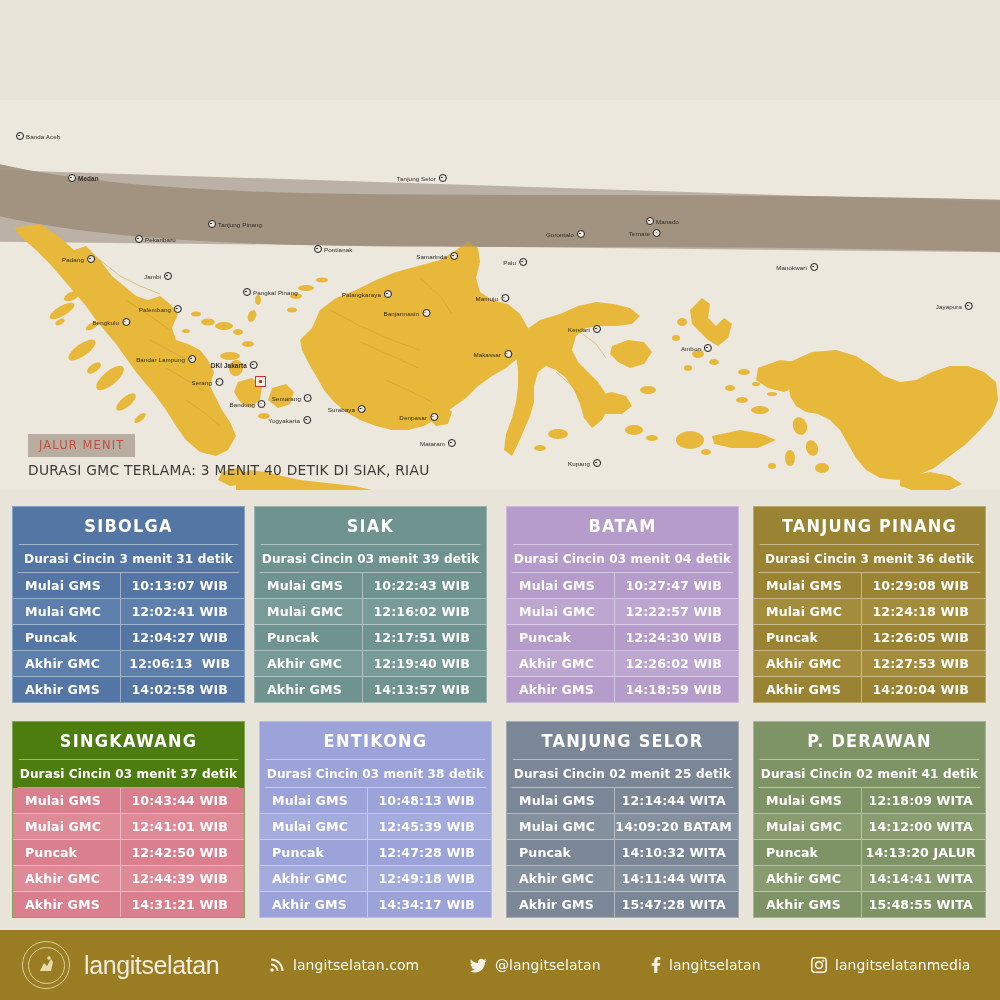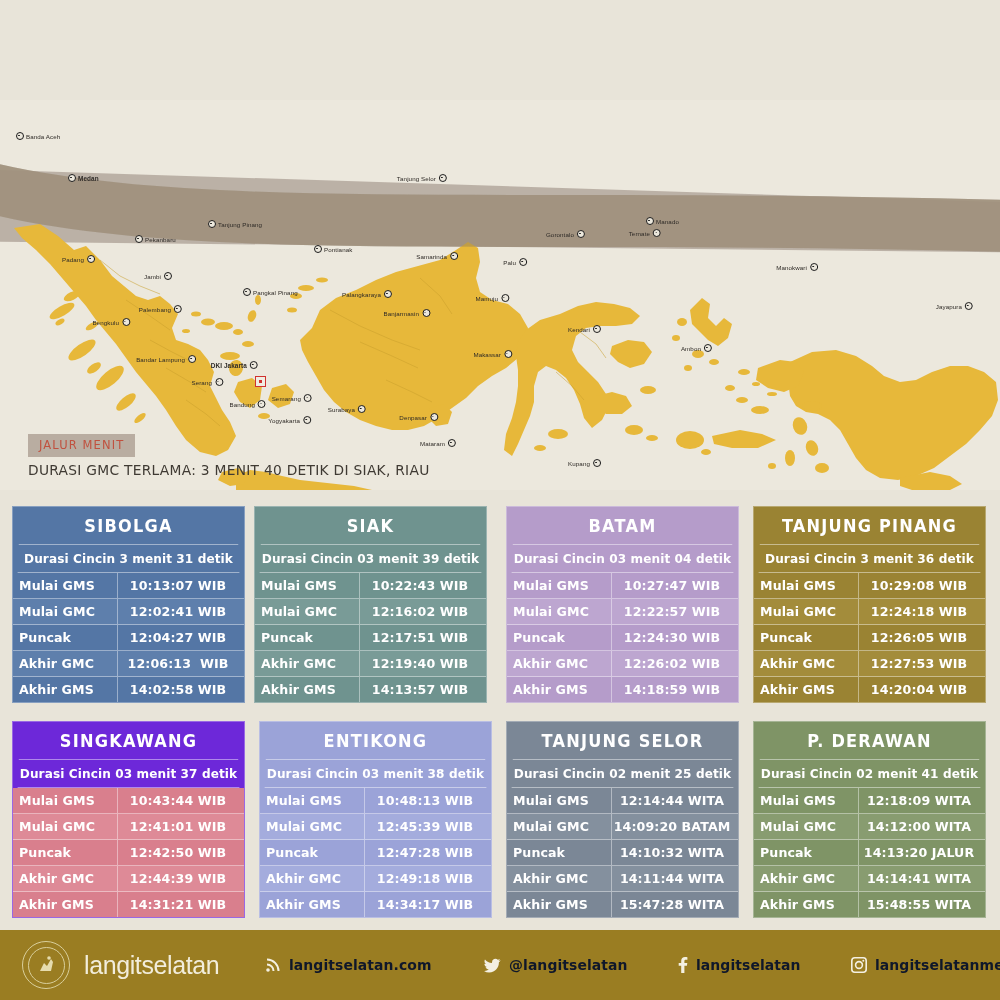--- a/index.html
+++ b/index.html
@@ -98,20 +98,21 @@
   }
   .card .row{
     display:flex;color:#ffffff;font-weight:bold;font-size:12.6px;
     border-bottom:1px solid rgba(255,255,255,0.42);
   }
   .card .row:last-child{border-bottom:none;}
   .card .row .k{
     width:45.5%;box-sizing:border-box;padding:5px 0 5px 6px;
     border-right:1px solid rgba(255,255,255,0.42);
     letter-spacing:0.1px;
+    margin-left:6px;
   }
   .card .row .v{
     width:54.5%;box-sizing:border-box;padding:5px 6px 5px 0;
     text-align:center;letter-spacing:0.1px;white-space:pre;
   }
 
   
   .footer{
     position:absolute;left:0;top:930px;width:1000px;height:70px;
     background:#9a7d22;
@@ -119,22 +120,22 @@
   }
   .brand{display:flex;align-items:center;margin-left:22px;}
   .brand-logo{width:46px;height:46px;border-radius:50%;border:1.4px solid #d9cf9b;position:relative;
     display:flex;align-items:center;justify-content:center;}
   .brand-logo .inner{width:35px;height:35px;border-radius:50%;border:1px solid #d9cf9b;
     display:flex;align-items:center;justify-content:center;}
   .brand-text{margin-left:14px;font-size:25px;color:#f2eddc;letter-spacing:-0.4px;}
   .brand-text b{font-weight:normal;}
   .brand-text span{font-weight:400;}
   .social{display:flex;align-items:center;margin-left:auto;margin-right:24px;}
-  .social .item{display:flex;align-items:center;color:#0f172a;font-family:"DejaVu Sans",sans-serif;
-    font-size:14.5px;margin-left:46px;font-weight:700;letter-spacing:0.1px;justify-content:center;}
+  .social .item{display:flex;align-items:center;color:#ffffff;font-family:"DejaVu Sans",sans-serif;
+    font-size:14.5px;margin-left:46px;font-weight:400;letter-spacing:0.1px;justify-content:center;}
   .social .item .ico{display:inline-flex;margin-right:8px;align-items:center;}
   .social .item .lbl{transform:scaleX(0.96);transform-origin:left center;}
 </style>
 </head>
 <body>
 
 <div class="page">
 
 
   <div class="map-wrap">
@@ -417,21 +418,21 @@
         </div>
         <div class="row" style="background: rgb(163, 140, 59);">
           <div class="k">Akhir GMC</div>
           <div class="v">12:27:53 WIB</div>
         </div>
         <div class="row" style="background: rgb(154, 131, 51);">
           <div class="k">Akhir GMS</div>
           <div class="v">14:20:04 WIB</div>
         </div>
       </div>
-      <div class="card" style="left: 12px; top: 221px; background: #6d28d9;">
+      <div class="card" style="left: 12px; top: 221px; background: #4d7c0f;">
         <div class="title">SINGKAWANG</div>
         <div class="subtitle">Durasi Cincin 03 menit 37 detik</div>
         <div class="row" style="background: rgb(217, 127, 141);">
           <div class="k">Mulai GMS</div>
           <div class="v">10:43:44 WIB</div>
         </div>
         <div class="row" style="background: rgb(222, 138, 151);">
           <div class="k">Mulai GMC</div>
           <div class="v">12:41:01 WIB</div>
         </div>

